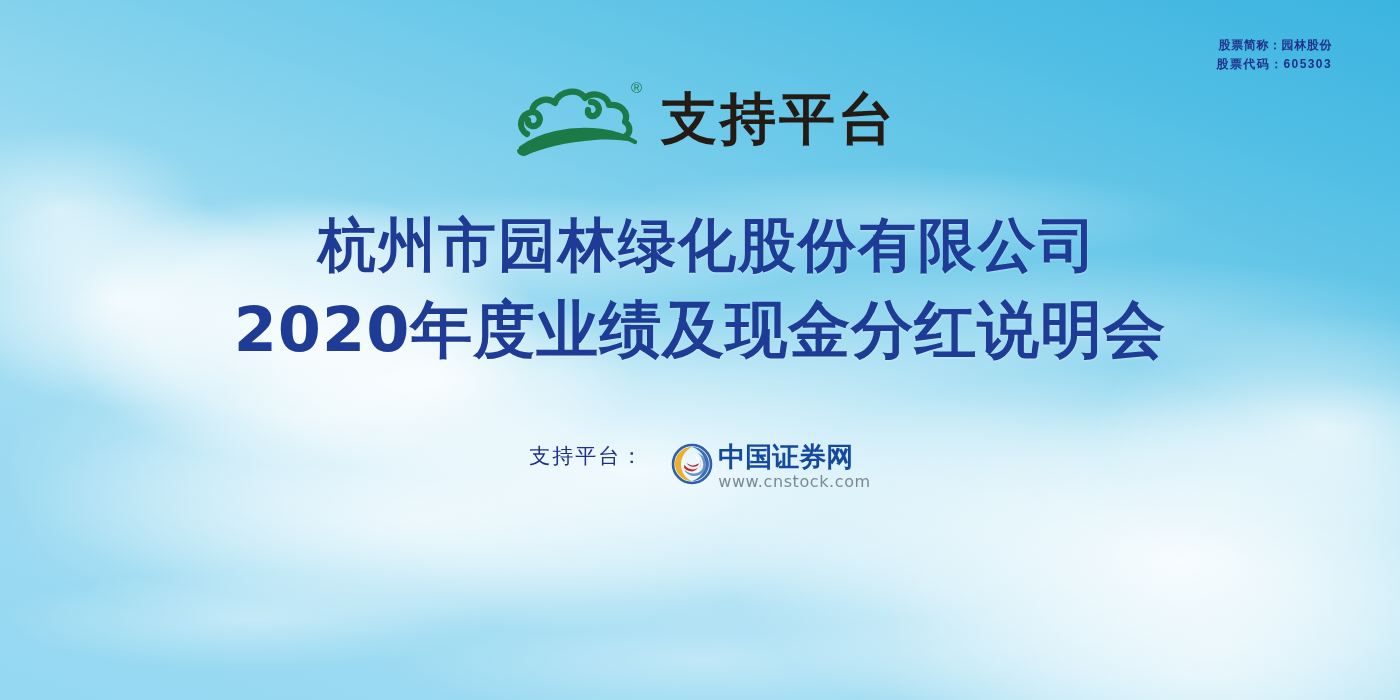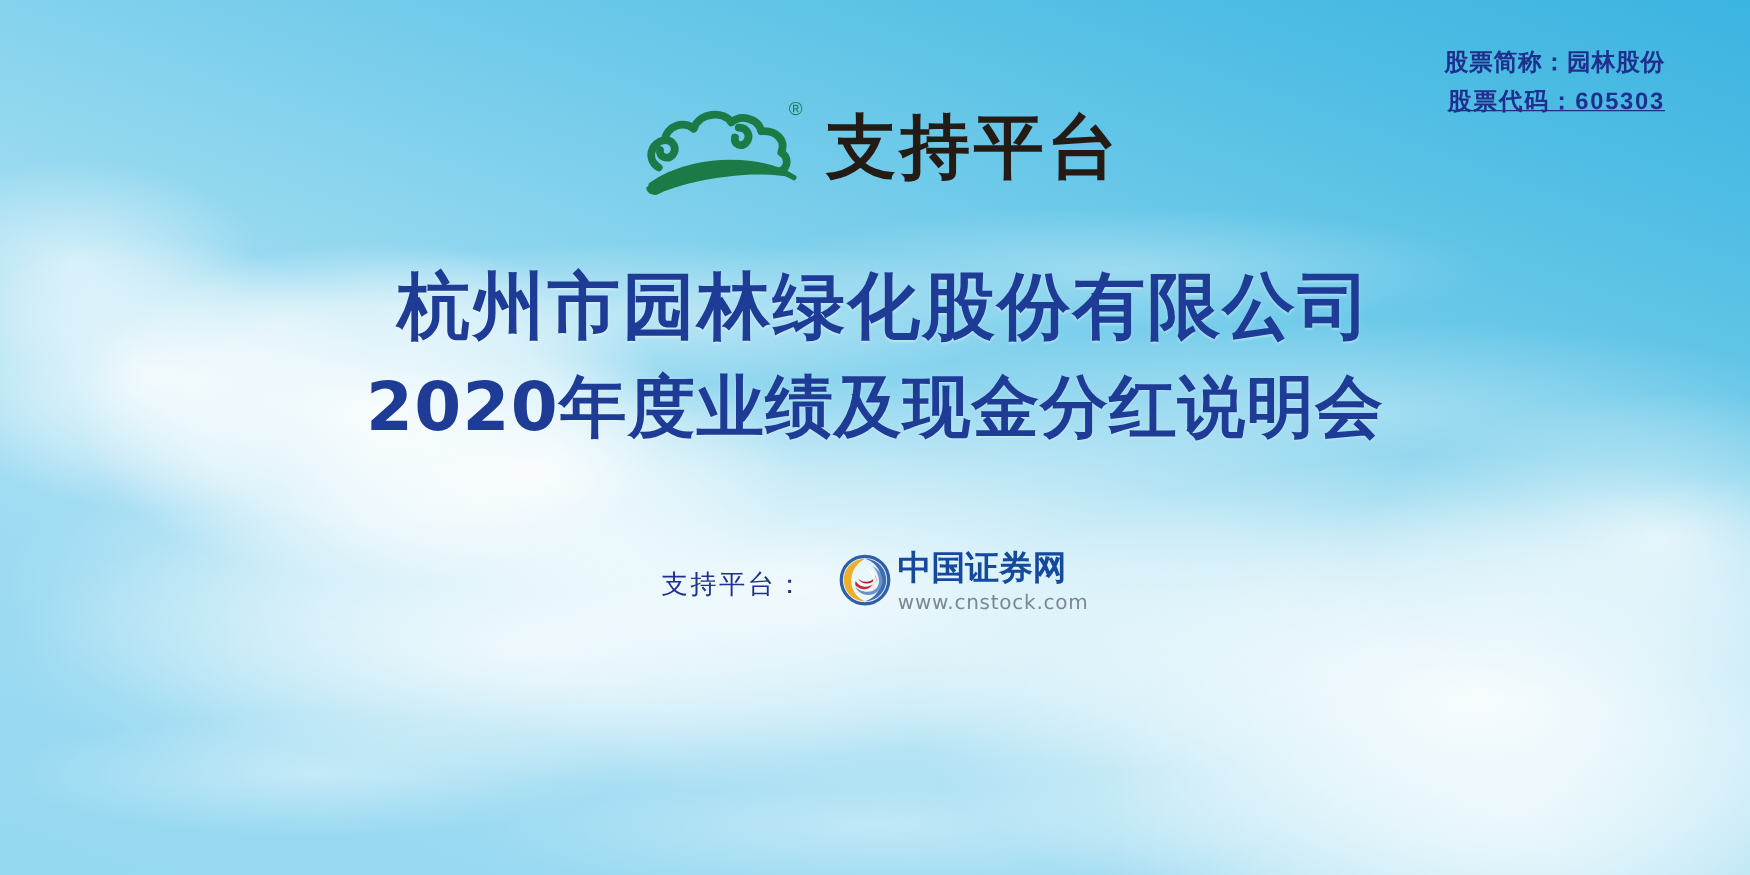--- a/index.html
+++ b/index.html
@@ -72,28 +72,28 @@
     background: radial-gradient(ellipse at 60% 70%, rgba(255,255,255,0.55) 0%, rgba(255,255,255,0) 70%);
   }
 
   
   .ticker-info {
     position: absolute;
     top: 36px;
     right: 68px;
     text-align: right;
     color: #1F2F8C;
-    font-size: 19px;
+    font-size: 12px;
     font-weight: bold;
     line-height: 1.62;
     letter-spacing: 0.6px;
     white-space: nowrap;
   }
   .ticker-info .row { display: block; }
-  .ticker-info .code-num { letter-spacing: 1.4px; text-decoration: underline; }
+  .ticker-info .code-num { letter-spacing: 1.4px; }
 
   
   .brand {
     position: absolute;
     top: 78px;
     left: 0;
     width: 100%;
     display: flex;
     align-items: center;
     justify-content: center;
@@ -140,54 +140,53 @@
     text-shadow: 0 1px 2px rgba(255,255,255,0.35);
   }
   .headline .line-1 {
     display: block;
     font-size: 58px;
     letter-spacing: 2px;
     padding-left: 16px;
   }
   .headline .line-2 {
     display: block;
-    font-size: 54px;
+    font-size: 62px;
     letter-spacing: 1px;
     margin-top: 14px;
   }
 
   
   .support {
     position: absolute;
     top: 442px;
     left: 0;
     width: 100%;
     display: flex;
-    align-items: center;
     justify-content: center;
     gap: 26px;
   }
   .support-label {
     font-family: "DejaVu Sans", "Liberation Sans", sans-serif;
     font-size: 21px;
     color: #1F2F8C;
     letter-spacing: 2px;
     white-space: nowrap;
   }
   .cnstock {
     display: flex;
     align-items: flex-start;
     gap: 4px;
   }
   .cnstock-mark { width: 44px; height: 44px; flex: none; }
   .cnstock-mark svg { display: block; }
   .cnstock-text { position: relative; padding-top: 1px; }
   .cnstock-name {
     display: block;
-    font-family: Liberation Mono, monospace;
+    font-family: Liberation Sans, sans-serif;
     font-size: 27px;
     font-weight: bold;
     color: #15499B;
     letter-spacing: 0px;
     line-height: 1.05;
     white-space: nowrap;
   }
   .cnstock-url {
     display: block;
     font-family: "DejaVu Sans", "Liberation Sans", sans-serif;

